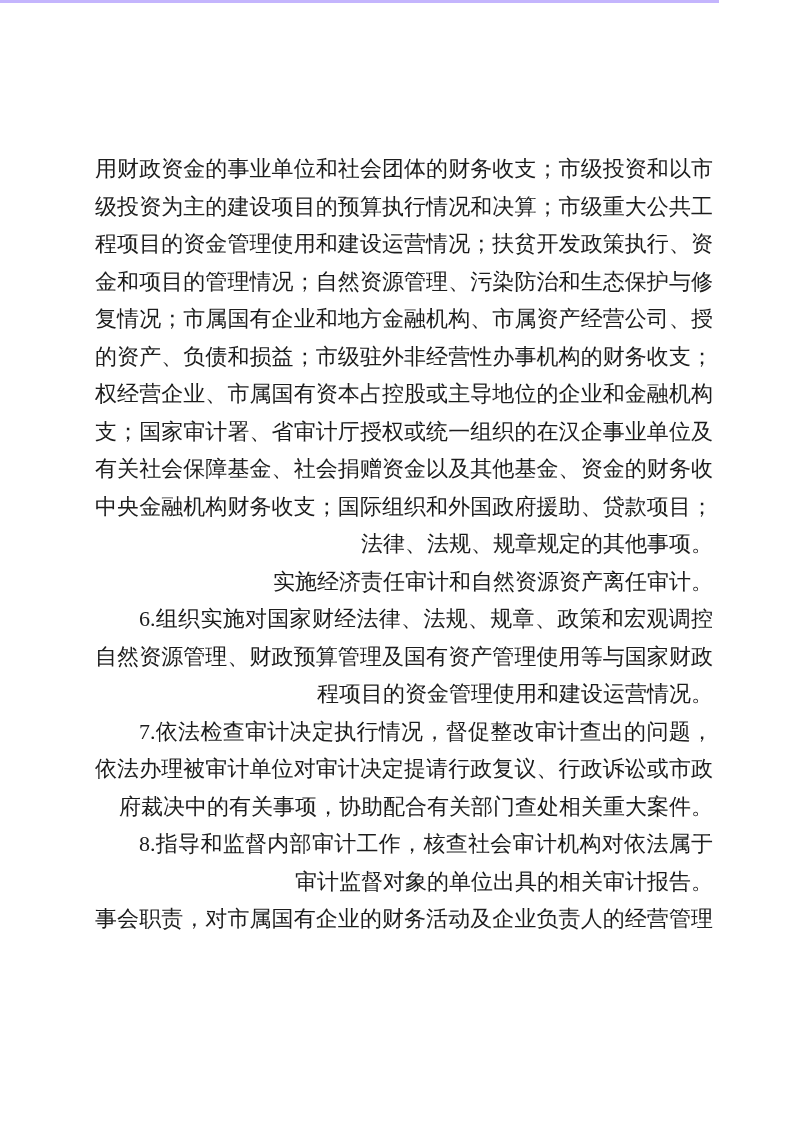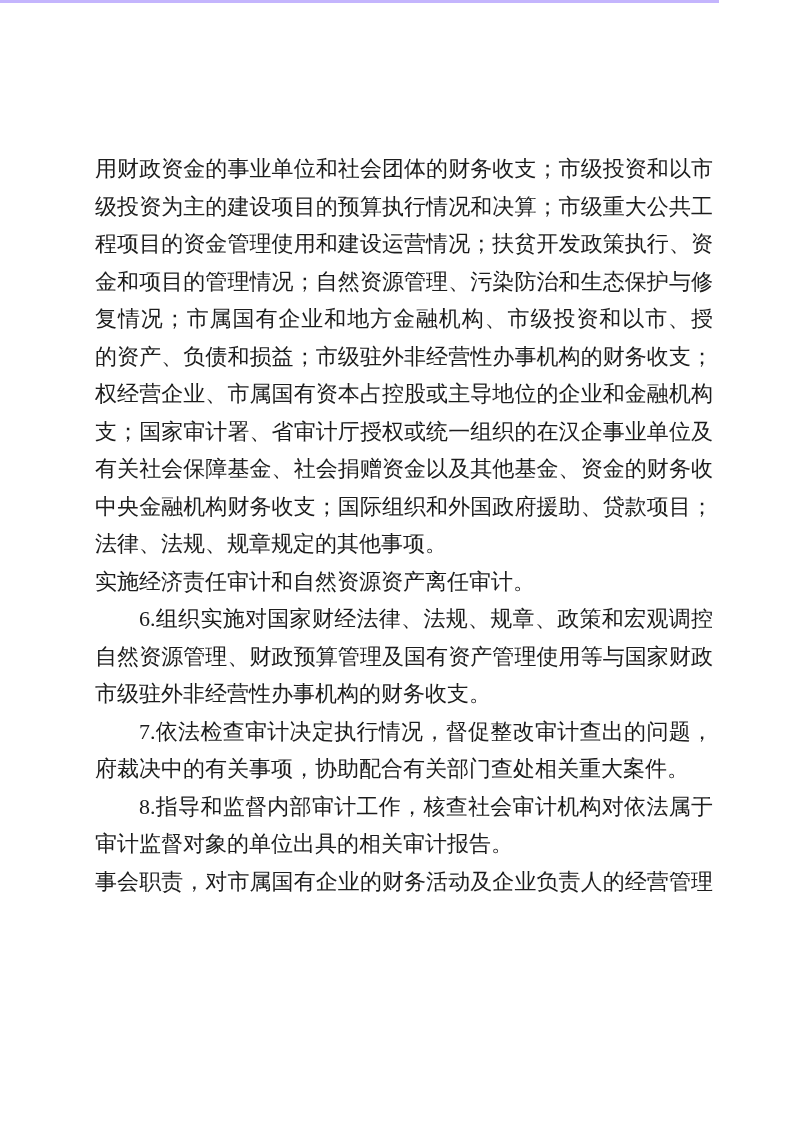--- a/index.html
+++ b/index.html
@@ -21,51 +21,52 @@
     left: 95px;
     top: 147px;
     width: 618px;
   }
   .line {
     font-size: 22px;
     line-height: 37.5px;
     height: 37.5px;
     white-space: nowrap;
     color: #1c1c1c;
-    text-align: left;
+    text-align: right;
   }
   .line.justify {
     white-space: normal;
     text-align: justify;
     text-align-last: justify;
   }
   .line.indent {
     text-indent: 44px;
   }
 </style>
 </head>
 <body>
 
 <div class="page">
   <div class="textblock">
 
   <div class="line justify">用财政资金的事业单位和社会团体的财务收支；市级投资和以市</div>
       <div class="line justify">级投资为主的建设项目的预算执行情况和决算；市级重大公共工</div>
       <div class="line justify">程项目的资金管理使用和建设运营情况；扶贫开发政策执行、资</div>
       <div class="line justify">金和项目的管理情况；自然资源管理、污染防治和生态保护与修</div>
-      <div class="line justify">复情况；市属国有企业和地方金融机构、市级投资和以市、授</div>
+      <div class="line justify">复情况；市属国有企业和地方金融机构、市属资产经营公司、授</div>
       <div class="line justify">的资产、负债和损益；市级驻外非经营性办事机构的财务收支；</div>
       <div class="line justify">权经营企业、市属国有资本占控股或主导地位的企业和金融机构</div>
       <div class="line justify">支；国家审计署、省审计厅授权或统一组织的在汉企事业单位及</div>
       <div class="line justify">有关社会保障基金、社会捐赠资金以及其他基金、资金的财务收</div>
       <div class="line justify">中央金融机构财务收支；国际组织和外国政府援助、贷款项目；</div>
       <div class="line">法律、法规、规章规定的其他事项。</div>
       <div class="line">实施经济责任审计和自然资源资产离任审计。</div>
       <div class="line justify indent">6.组织实施对国家财经法律、法规、规章、政策和宏观调控</div>
       <div class="line justify">自然资源管理、财政预算管理及国有资产管理使用等与国家财政</div>
-      <div class="line">市级驻外非经营性办事机构的财务收支。</div>
+      <div class="line">程项目的资金管理使用和建设运营情况。</div>
       <div class="line justify indent">7.依法检查审计决定执行情况，督促整改审计查出的问题，</div>
+      <div class="line justify">依法办理被审计单位对审计决定提请行政复议、行政诉讼或市政</div>
       <div class="line">府裁决中的有关事项，协助配合有关部门查处相关重大案件。</div>
       <div class="line justify indent">8.指导和监督内部审计工作，核查社会审计机构对依法属于</div>
       <div class="line">审计监督对象的单位出具的相关审计报告。</div>
       <div class="line justify">事会职责，对市属国有企业的财务活动及企业负责人的经营管理</div>
     </div>
 </div>
 
 </body></html>

